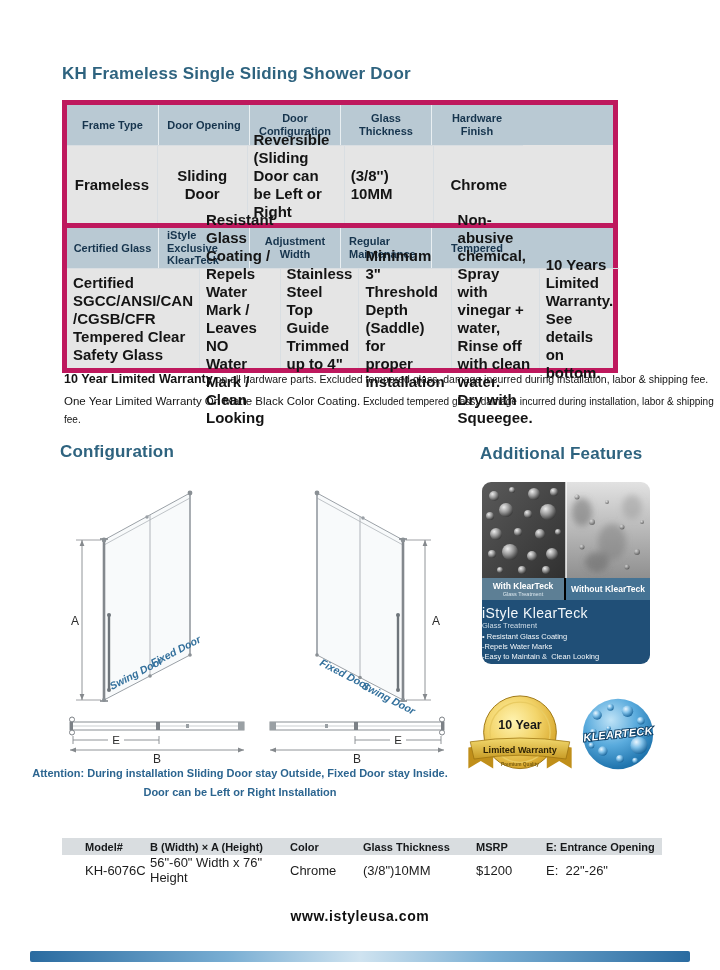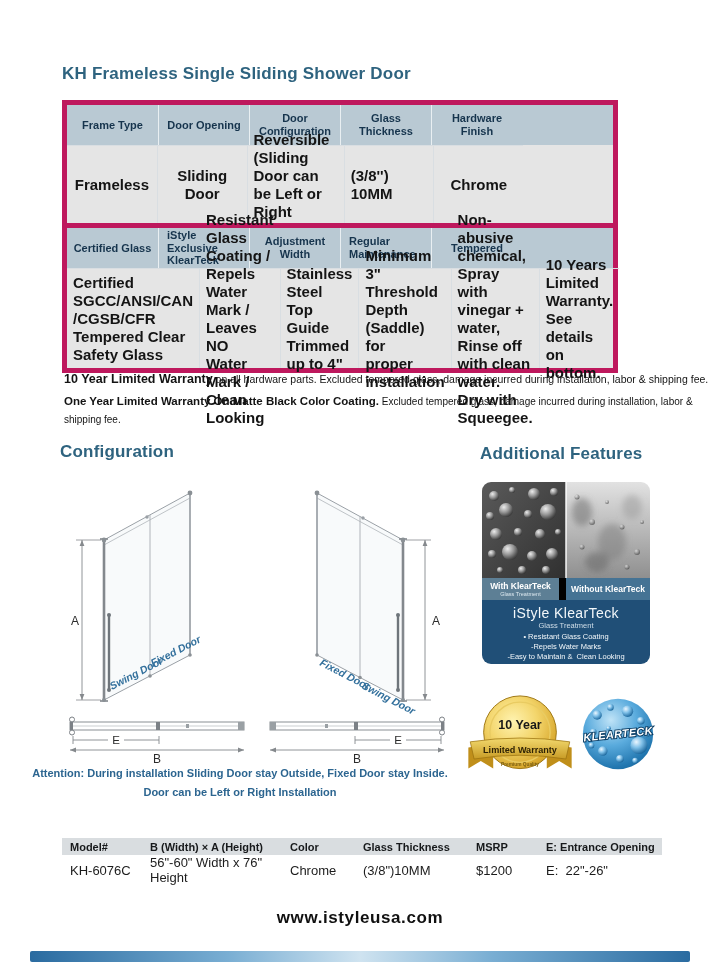--- a/index.html
+++ b/index.html
@@ -29,51 +29,51 @@
   .c-center{justify-content:center;text-align:center;}
   .c-left{justify-content:flex-start;text-align:left;}
   .hdr .hl{justify-content:flex-start;text-align:left;padding-left:8px;}
 
   
   .wnote{left:64px;color:#131313;}
   .w1{top:369px;}
   .w2{top:391px;}
   .wb1{font-size:12.5px;font-weight:bold;}
   .wr1{font-size:10.5px;}
-  .wb2{font-size:11.5px;font-weight:bold;}
+  .wb2{font-size:11.5px;font-weight:normal;}
   .wr2{font-size:10px;}
 
   
   .attention{left:14px;top:764px;width:452px;text-align:center;color:#2c6590;
              font-weight:bold;font-size:11px;line-height:19px;}
 
   
   .fcard{left:482px;top:482px;width:168px;}
   .photo{height:96px;border-radius:9px 9px 0 0;overflow:hidden;line-height:0;}
   .strip{display:grid;grid-template-columns:1fr 1fr;height:22px;}
   .strip-half{display:flex;flex-direction:column;align-items:center;justify-content:center;color:#fff;}
-  .strip-l{background:#5d7f95;border-right:7px solid #000000;}
+  .strip-l{background:#5d7f95;border-right:2px solid #000000;}
   .strip-r{background:#457394;}
   .strip-label{font-size:8.5px;font-weight:bold;line-height:9px;}
   .strip-sub{font-size:5.5px;line-height:6px;color:#dce8ef;}
   .fpanel{background:#204f77;border-radius:0 0 9px 9px;height:64px;color:#f2f7fa;
-          text-align:center;padding-top:6px;box-sizing:border-box;}
+          text-align:left;padding-top:6px;box-sizing:border-box;}
   .fpanel-title{font-size:14px;letter-spacing:.4px;line-height:15px;}
   .fpanel-sub{font-size:7.5px;color:#cfdde8;line-height:9px;margin-bottom:2px;}
   .fpanel-b{font-size:7.5px;line-height:10px;}
 
   
   .mtable{left:62px;top:838px;width:600px;}
   .m-grid{display:grid;grid-template-columns:88px 140px 73px 113px 70px 1fr;align-items:center;}
   .m-hdr{background:#d9dde0;height:17px;font-size:11px;font-weight:bold;color:#17191b;}
   .m-row{height:21px;font-size:13px;font-weight:normal;color:#1c1c1c;}
-  .m-grid > div:first-child{padding-left:8px;}
+  .m-grid > div:first-child{padding-left:23px;}
 
   .website{left:0;top:908px;width:720px;text-align:center;font-weight:bold;
-           font-size:17px;letter-spacing:.6px;color:#101010;}
+           font-size:14px;letter-spacing:.6px;color:#101010;}
   .footer-bar{left:30px;top:951px;width:660px;height:11px;border-radius:2px;
        background:linear-gradient(90deg,#2a6ba0 0%,#79aed3 30%,#cfe3f0 50%,#79aed3 70%,#2a6ba0 100%);}
 </style>
 </head>
 <body>
 
 <div class="page">
 
   <div class="abs main-title">KH Frameless Single Sliding Shower Door</div>
 

